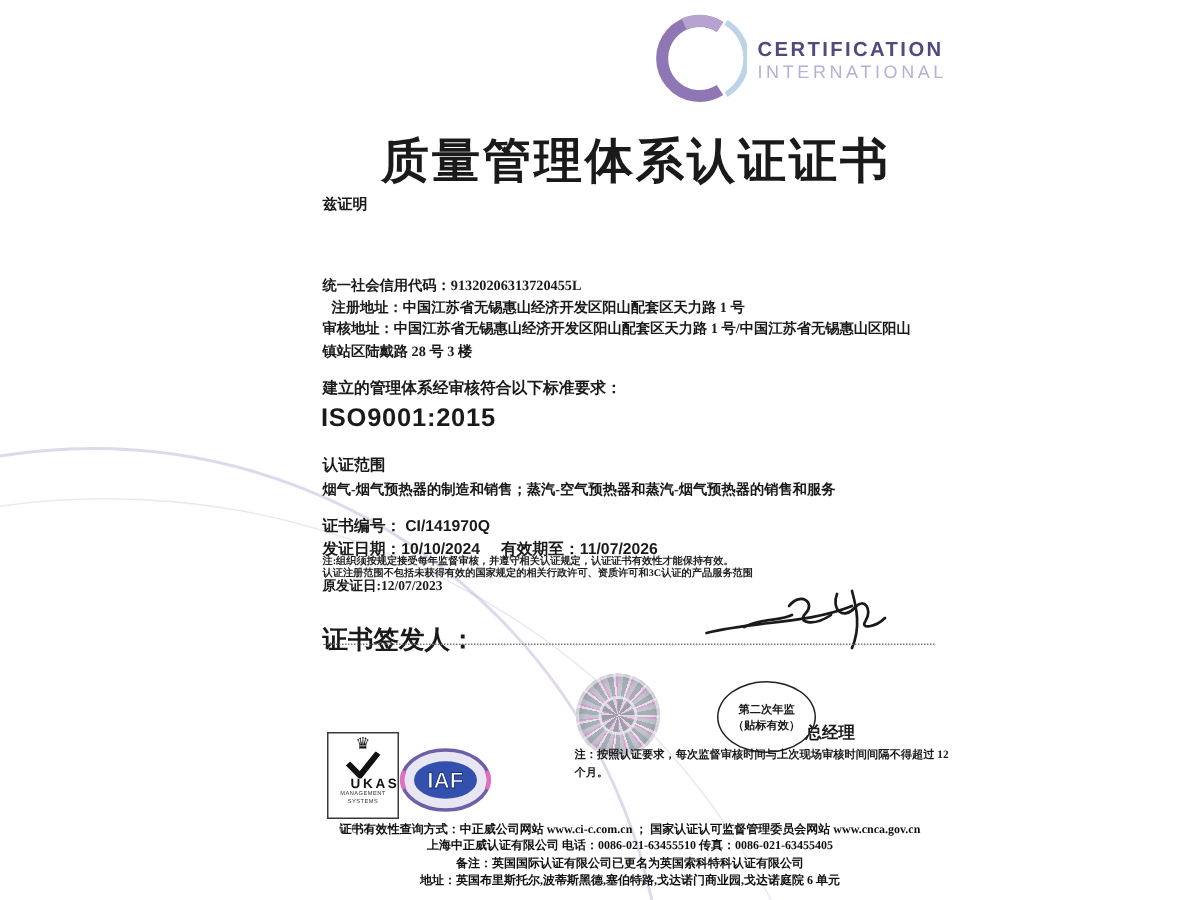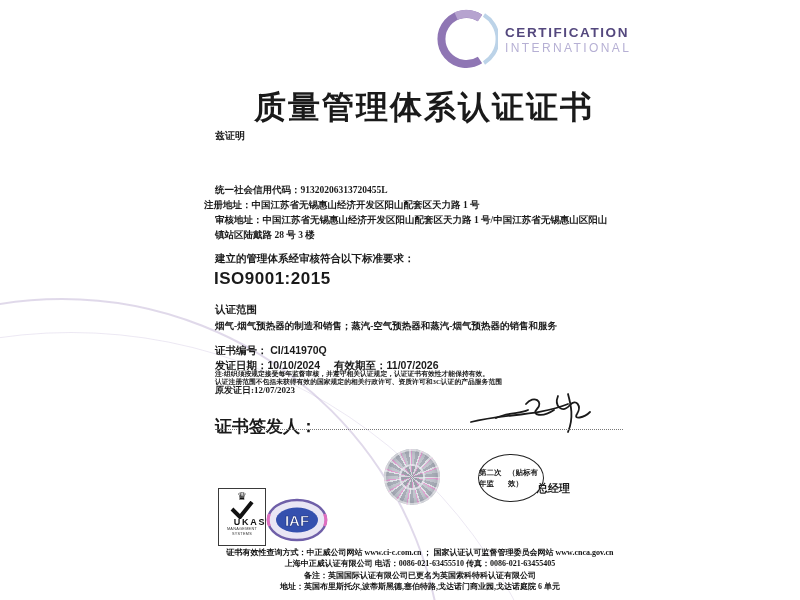--- a/index.html
+++ b/index.html
@@ -17,21 +17,21 @@
   .brand{position:absolute;left:505px;top:25px;font-family:"Liberation Sans",sans-serif;}
   .brand .l1{font-size:13.5px;font-weight:bold;color:#54487e;letter-spacing:1.6px;}
   .brand .l2{font-size:12px;color:#b6b0d4;letter-spacing:2.4px;margin-top:1px;}
   
   .abs{position:absolute;}
   .title{left:214px;top:86px;font-size:32px;font-weight:bold;letter-spacing:2px;margin-left:40px;}
   .certify{left:215px;top:129px;font-size:10px;font-weight:bold;}
   .company{left:214px;top:155px;font-size:21px;font-weight:bold;letter-spacing:1px;}
   .small-b{font-size:9.5px;font-weight:bold;}
   .credit{left:215px;top:184px;}
-  .regaddr{left:204px;top:199px;}
+  .regaddr{left:221px;top:199px;}
   .auditaddr{left:215px;top:213px;width:394px;line-height:1.55;}
   .stdintro{left:215px;top:252px;font-size:10.5px;font-weight:bold;}
   .iso{left:214px;top:269px;font-size:17px;font-weight:bold;font-family:"Liberation Sans",sans-serif;letter-spacing:0.5px;}
   .scopelabel{left:215px;top:303px;font-size:10.5px;font-weight:bold;}
   .scope{left:215px;top:320px;font-size:9.5px;font-weight:bold;width:400px;}
   .certno{left:215px;top:344px;font-size:10.5px;font-weight:bold;}
   .certno .val{font-family:"Liberation Sans",sans-serif;font-size:10.5px;}
   .dates{left:215px;top:359px;font-size:10.5px;font-weight:bold;}
   .dates .val{font-family:"Liberation Sans",sans-serif;}
   .dates .gap{display:inline-block;width:14px;}
@@ -45,21 +45,21 @@
   .sigtitle{left:537px;top:437px;font-size:11px;font-weight:bold;margin-top:44px;}
   
   .holo{left:384px;top:449px;width:56px;height:56px;border-radius:50%;
     background:repeating-conic-gradient(from 8deg,#a9aeb8 0deg 9deg,#e3e4e9 9deg 13deg,#e39fd2 13deg 16deg,#c2c6ce 16deg 24deg);
     box-shadow:inset 0 0 0 2px rgba(255,255,255,0.55), inset 0 0 8px rgba(90,90,110,0.5);}
   .holo::after{content:"";position:absolute;left:17px;top:17px;width:22px;height:22px;border-radius:50%;
     background:repeating-conic-gradient(from 0deg,#9aa0aa 0deg 18deg,#d7d9df 18deg 30deg,#d495c6 30deg 36deg);
     box-shadow:0 0 0 2px rgba(240,240,245,0.7);}
   
   .badge{left:478px;top:454px;width:64px;height:46px;border:1.4px solid #222;border-radius:50%;
-    display:flex;flex-direction:row;align-items:center;justify-content:center;font-size:7.5px;font-weight:bold;line-height:1.5;}
+    display:flex;flex-direction:column;align-items:center;justify-content:center;font-size:7.5px;font-weight:bold;line-height:1.5;}
   .surnote{left:383px;top:497px;width:252px;font-size:7.5px;font-weight:bold;line-height:1.6;}
   
   .ukas{left:218px;top:488px;width:46px;height:56px;border:1px solid #3a3a3a;
     display:flex;flex-direction:column;align-items:center;font-family:"Liberation Sans",sans-serif;}
   .ukas .crown{font-size:11px;line-height:1;margin-top:2px;color:#111;}
   .ukas .check{margin-top:-1px;}
   .ukas .name{font-size:9px;font-weight:bold;letter-spacing:1.8px;color:#111;margin-top:-2px;padding-left:16px;}
   .ukas .sub{font-size:3.8px;color:#333;letter-spacing:0.3px;text-align:center;line-height:1.3;}
   .ukasnum{left:226px;top:547px;font-size:9px;color:#8a8a8a;letter-spacing:3px;font-family:"Liberation Sans",sans-serif;}
   
@@ -126,20 +126,21 @@
   </div>
   <div class="abs signer">证书签发人：</div>
   <div class="abs sigline"></div>
   <div class="abs sigtitle">总经理</div>
 
   <div class="abs holo"></div>
   <div class="abs badge">
     <span>第二次年监</span>
     <span>（贴标有效）</span>
   </div>
+  <div class="abs surnote">注：按照认证要求，每次监督审核时间与上次现场审核时间间隔不得超过 12 个月。</div>
 
   <div class="abs ukas">
     <div class="crown">♛</div>
     <svg class="check" width="26" height="18" viewBox="0 0 26 18">
       <path d="M3 8 L 11 16 L 23 1" stroke="#111" stroke-width="4" fill="none"></path>
     </svg>
     <div class="name">UKAS</div>
     <div class="sub">MANAGEMENT SYSTEMS</div>
   </div>
   <div class="abs ukasnum">063</div>

